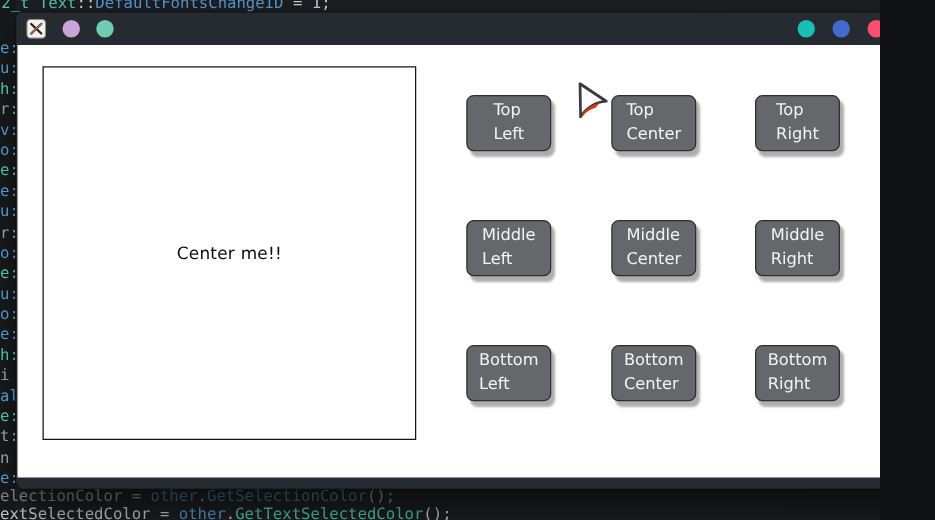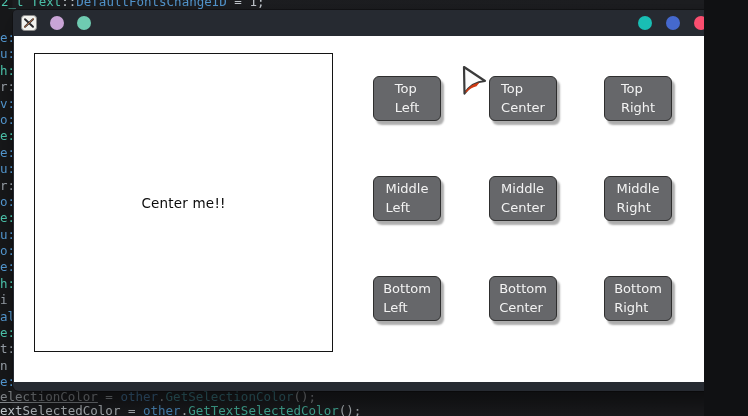--- a/index.html
+++ b/index.html
@@ -64,21 +64,21 @@
       <div style="color: rgb(86, 156, 214);">e:</div>
       <div style="color: rgb(78, 201, 176);">h:</div>
       <div style="color: rgb(154, 162, 170);">i</div>
       <div style="color: rgb(86, 156, 214);">al</div>
       <div style="color: rgb(78, 201, 176);">e:</div>
       <div style="color: rgb(154, 162, 170);">t:</div>
       <div style="color: rgb(154, 162, 170);">n</div>
       <div style="color: rgb(86, 156, 214);">e:</div>
     </div>
 
-  <div class="code code-b1"><span style="color: rgb(198, 204, 209); text-decoration: underline;">electionColor</span><span style="color: rgb(198, 204, 209);"> = </span><span style="color: rgb(86, 156, 214);">other</span><span style="color: rgb(198, 204, 209);">.</span><span style="color: rgb(75, 166, 181);">GetSelectionColor</span><span style="color: rgb(198, 204, 209);">();</span></div>
+  <div class="code code-b1"><span style="color: rgb(198, 204, 209);">electionColor</span><span style="color: rgb(198, 204, 209);"> = </span><span style="color: rgb(86, 156, 214);">other</span><span style="color: rgb(198, 204, 209);">.</span><span style="color: rgb(75, 166, 181);">GetSelectionColor</span><span style="color: rgb(198, 204, 209);">();</span></div>
 
   <div class="code code-b2"><span style="color: rgb(198, 204, 209);">extSelectedColor</span><span style="color: rgb(198, 204, 209);"> = </span><span style="color: rgb(86, 156, 214);">other</span><span style="color: rgb(198, 204, 209);">.</span><span style="color: rgb(78, 201, 176);">GetTextSelectedColor</span><span style="color: rgb(198, 204, 209);">();</span></div>
 
   <div class="window">
     <div class="titlebar">
       <div class="tb-left">
         <svg class="appicon" viewBox="0 0 16 16">
           <rect x="0.5" y="0.5" width="15" height="15" rx="3.2" fill="#f2f2ef" stroke="#8a8a8a" stroke-width="1"></rect>
           <path d="M4 4.2 L12 11.8 M12 4.2 L4 11.8" stroke="#26262a" stroke-width="1.9" stroke-linecap="round"></path>
           <path d="M3 12.6 L13 3.4" stroke="#c57648" stroke-width="0.9"></path>

